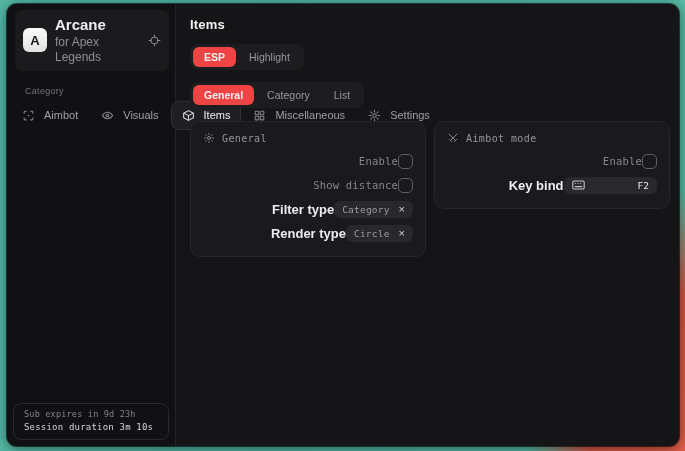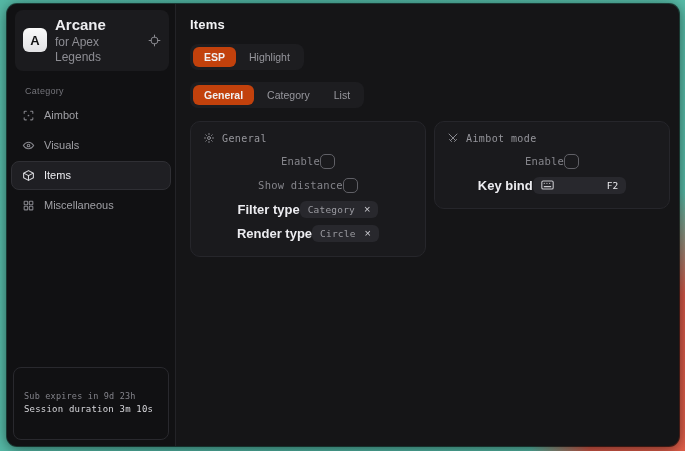--- a/index.html
+++ b/index.html
@@ -46,42 +46,42 @@
     color:#141414; font-weight:700; font-size:13px;
   }
   .app-titles{ flex:1; line-height:1.25; }
   .app-title{ font-size:15px; font-weight:700; color:#ededf0; }
   .app-sub{ font-size:12px; color:#8d8d93; }
   .target-btn{ color:#8d8d93; display:flex; cursor:pointer; }
   .category-label{
     margin:15px 0 5px 14px;
     font-size:9px; color:#74747a; letter-spacing:.3px;
   }
-  .nav{ display:flex; flex-direction:column; gap:1px; }
+  .nav{ display:flex; gap:1px; }
   .nav-item{
     display:flex; align-items:center; gap:9px;
     padding:7px 10px;
     border:1px solid transparent;
     border-radius:8px;
     color:#a0a0a5; font-size:11px;
     cursor:pointer;
   }
   .nav-item .ico{ color:#84848a; display:flex; }
   .nav-item.active{
     background:#1f1f23;
     border-color:#2f2f34;
     color:#ececf0;
   }
   .nav-item.active .ico{ color:#d8d8dc; }
   .side-spacer{ flex:1; }
   .sub-card{
     margin:0 2px 2px 2px;
     border:1px solid #29292e;
     border-radius:8px;
-    padding:22px 10px;
+    padding:4px 10px;
     font-family:"DejaVu Sans Mono", monospace;
     line-height:1.55;
   }
   .sub-line1{ font-size:8.5px; color:#83838a; letter-spacing:.2px; }
   .sub-line2{ font-size:9px; color:#d7d7db; letter-spacing:.2px; }
   
   .main{ flex:1; padding:13px 12px 12px 14px; position:relative; }
   .page-title{ font-size:13px; font-weight:700; color:#f2f2f4; letter-spacing:.2px; }
   .seg-group{
     display:inline-flex; align-items:center; gap:2px;
@@ -89,39 +89,39 @@
     border-radius:8px;
     padding:3px;
   }
   .seg-row{ margin-top:12px; }
   .seg{
     padding:4px 11px;
     border-radius:6px;
     font-size:10.5px; color:#97979d;
     cursor:pointer; white-space:nowrap;
   }
-  .seg.active{ background:#c2410c; color:#f0f0f2; font-weight:600; }
+  .seg.active{ background:#ef4444; color:#f0f0f2; font-weight:600; }
   .panels{ margin-top:13px; display:flex; gap:8px; align-items:flex-start; }
   .panel{
     width:236px;
     background:#1a1a1d;
     border:1px solid #26262b;
     border-radius:10px;
     padding:10px 12px 11px 12px;
   }
   .panel-header{
     display:flex; align-items:center; gap:7px;
     color:#96969c;
     font-family:"DejaVu Sans Mono", monospace;
     font-size:10px; letter-spacing:.4px;
     margin-bottom:5px;
   }
   .panel-header .ico{ display:flex; color:#8a8a90; }
   .row{
-    display:flex; align-items:center; justify-content:center;
+    display:flex; align-items:center; justify-content:flex-end;
     min-height:24px;
   }
   .row-label{ font-size:13px; }
   .row-label.muted{
     color:#85858b;
     font-family:"DejaVu Sans Mono", monospace;
     font-size:10.5px; letter-spacing:.2px;
   }
   .row-label.bright{ color:#ececf0; font-weight:600; }
   .checkbox{
@@ -225,20 +225,29 @@
             <svg width="13" height="13" viewBox="0 0 24 24" fill="none" stroke="currentColor" stroke-width="2" stroke-linejoin="round">
               <rect x="4" y="4" width="6.5" height="6.5" rx="1.2"></rect>
               <rect x="13.5" y="4" width="6.5" height="6.5" rx="1.2"></rect>
               <rect x="4" y="13.5" width="6.5" height="6.5" rx="1.2"></rect>
               <rect x="13.5" y="13.5" width="6.5" height="6.5" rx="1.2"></rect>
             </svg>
           </span>
           <span>Miscellaneous</span>
         </div>
 
+        <div class="nav-item">
+          <span class="ico">
+            <svg width="13" height="13" viewBox="0 0 24 24" fill="none" stroke="currentColor" stroke-width="2" stroke-linecap="round">
+              <circle cx="12" cy="12" r="3.2"></circle>
+              <path d="M12 2.5v3M12 18.5v3M2.5 12h3M18.5 12h3M5.3 5.3l2.1 2.1M16.6 16.6l2.1 2.1M18.7 5.3l-2.1 2.1M7.4 16.6l-2.1 2.1"></path>
+            </svg>
+          </span>
+          <span>Settings</span>
+        </div>
       </div>
 
       <div class="side-spacer"></div>
 
       <div class="sub-card">
         <div class="sub-line1">Sub expires in 9d 23h</div>
         <div class="sub-line2">Session duration 3m 10s</div>
       </div>
     </div>
 

